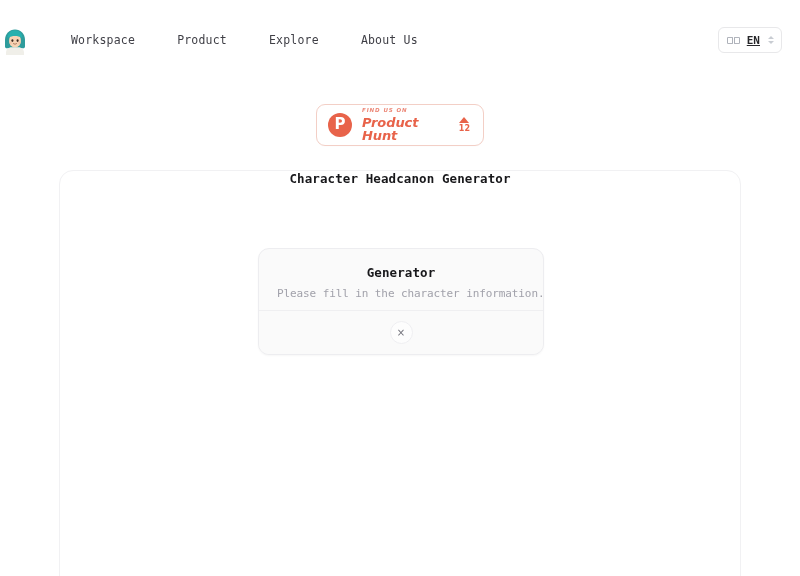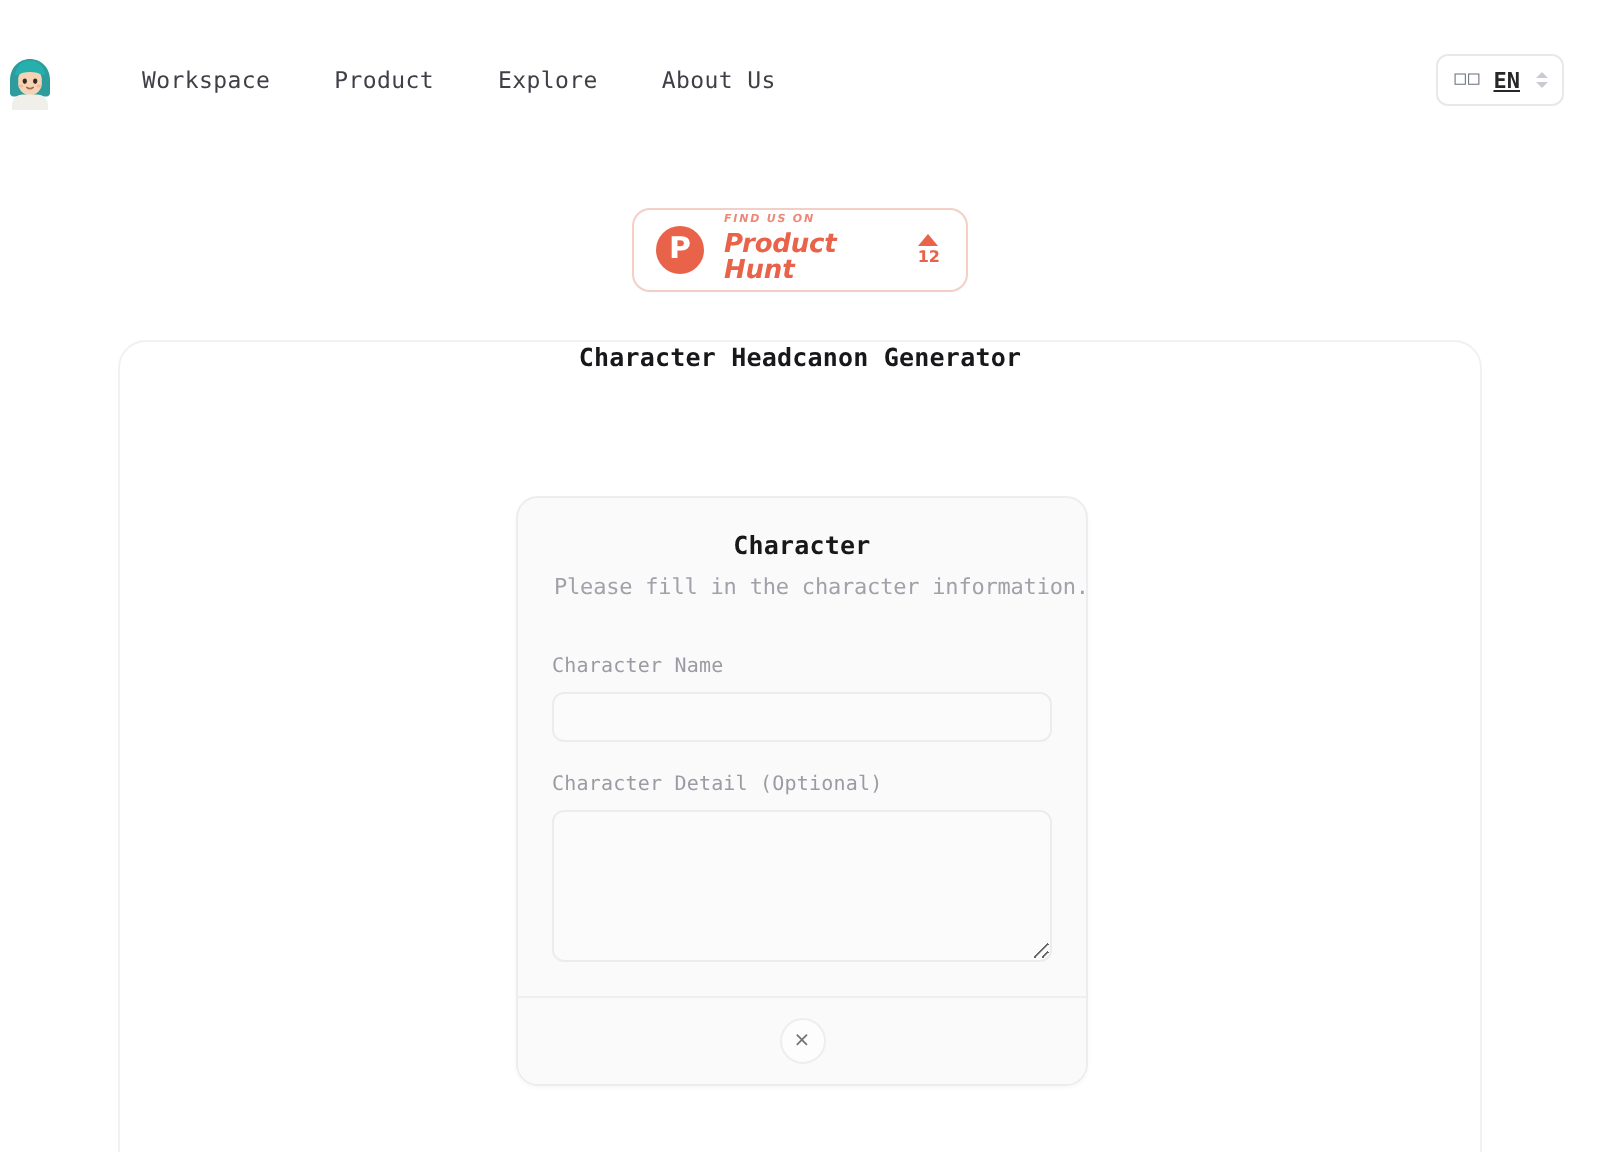--- a/index.html
+++ b/index.html
@@ -30,21 +30,21 @@
     display: flex;
     align-items: center;
     justify-content: center;
   }
   .avatar-svg { display: block; }
 
   .nav {
     display: flex;
     align-items: center;
     margin-left: 23px;
-    gap: 0;
+    gap: 10px;
   }
   .nav-item {
     font-size: 11.5px;
     letter-spacing: 0.2px;
     color: #3f3f46;
     padding: 6px 16px;
     cursor: pointer;
     white-space: nowrap;
     text-decoration: none;
   }
@@ -349,37 +349,24 @@
   </div>
 </div>
 
 <div class="panel">
 
   <div class="panel-title">Character Headcanon Generator</div>
 
   <div class="card">
 
     <div class="card-head">
-      <h2 class="card-title">Character</h2>
+      <h2 class="card-title">Generator</h2>
       <p class="card-sub">Please fill in the character information.</p>
     </div>
 
-    <div class="card-body">
-
-      <div class="field">
-        <label class="field-label">Character Name</label>
-        <input class="text-input" type="text" value="" placeholder="" style="">
-      </div>
-
-      <div class="field">
-        <label class="field-label">Character Detail (Optional)</label>
-        <textarea class="textarea-input" placeholder="" style=""></textarea>
-      </div>
-
-    </div>
 
     <div class="card-footer">
       <button class="close-btn">
         <span class="close-x">×</span>
       </button>
     </div>
 
   </div>
 </div>
 

